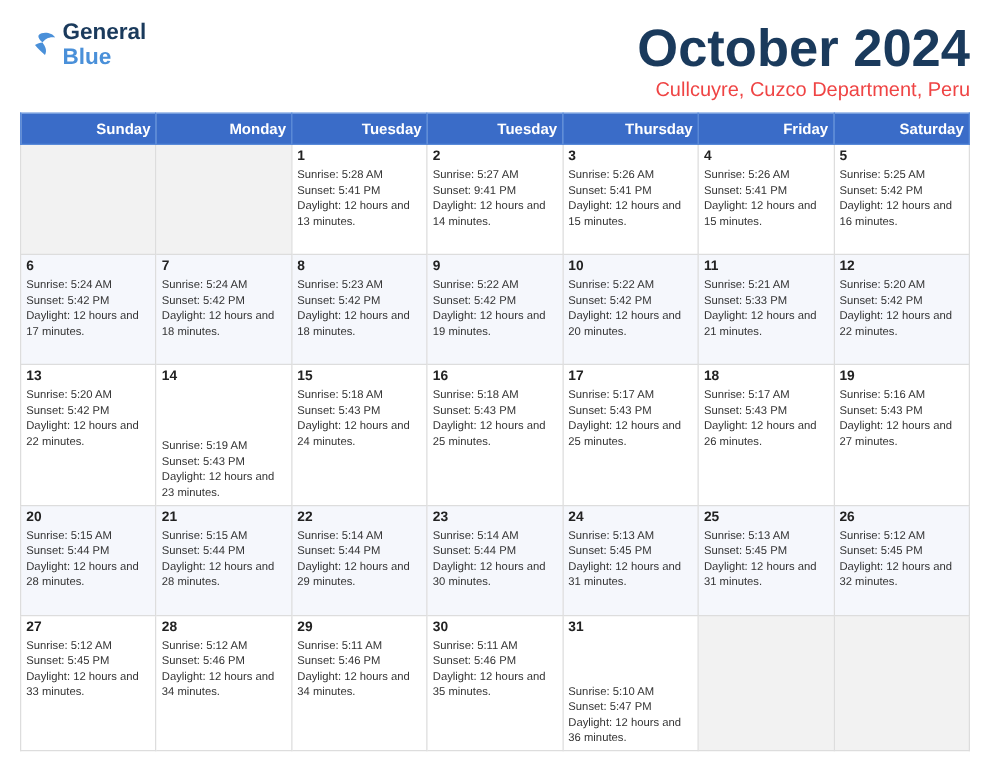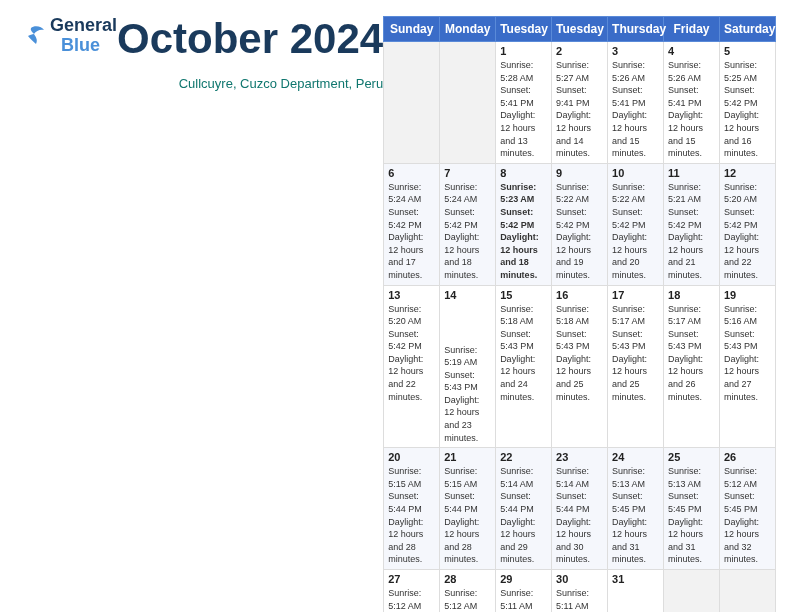--- a/index.html
+++ b/index.html
@@ -8,75 +8,75 @@
       height: 612px;
       font-family: Arial, sans-serif;
       background: #fff;
       overflow: hidden;
     }
     .page {
       width: 792px;
       height: 452px;
       padding: 16px 16px 10px 16px;
       display: flex;
+      flex-direction: column;
     }
     .header {
       display: flex;
       justify-content: space-between;
       align-items: flex-start;
       margin-bottom: 8px;
     }
     .logo {
       display: flex;
       align-items: center;
       gap: 4px;
     }
     .logo-text {
       font-size: 18px;
       font-weight: bold;
       color: #1a3a5c;
       line-height: 1.1;
     }
     .logo-text span {
       color: #4a90d9;
-      margin-left: 11px;
     }
     .logo-bird {
       width: 30px;
       height: 24px;
     }
     .title-block {
       text-align: right;
     }
     .month-title {
       font-size: 42px;
       font-weight: bold;
       color: #1a3a5c;
       line-height: 1.1;
     }
     .location {
-      font-size: 13px;
-      color: #0f766e;
-      margin-top: 14px;
+      font-size: 16px;
+      color: #ef4444;
+      margin-top: 2px;
     }
     .calendar {
       flex: 1;
       border: 1px solid #ccc;
       border-collapse: collapse;
       width: 100%;
       table-layout: fixed;
     }
     .calendar th {
       background: #3a6cc8;
       color: #fff;
       font-size: 12px;
       font-weight: bold;
       padding: 5px 4px;
       border: 1px solid #5a8ad8;
-      text-align: center;
+      text-align: right;
     }
     .calendar td {
       border: 1px solid #ddd;
       vertical-align: top;
       padding: 3px 4px;
       font-size: 9.5px;
       color: #333;
       height: 88px;
       width: calc(100%/7);
       background: #fff;
@@ -184,40 +184,40 @@
 Daylight: 12 hours and 17 minutes.</div>
           </td>
           <td>
             <div class="day-number">7</div>
             <div class="day-info" style="white-space: pre-line;">Sunrise: 5:24 AM
 Sunset: 5:42 PM
 Daylight: 12 hours and 18 minutes.</div>
           </td>
           <td>
             <div class="day-number">8</div>
-            <div class="day-info" style="white-space: pre-line; font-weight: bold;">Sunrise: 5:23 AM
+            <div class="day-info" style="white-space: pre-line;">Sunrise: 5:23 AM
 Sunset: 5:42 PM
 Daylight: 12 hours and 18 minutes.</div>
           </td>
           <td>
             <div class="day-number">9</div>
             <div class="day-info" style="white-space: pre-line;">Sunrise: 5:22 AM
 Sunset: 5:42 PM
 Daylight: 12 hours and 19 minutes.</div>
           </td>
           <td>
             <div class="day-number">10</div>
             <div class="day-info" style="white-space: pre-line;">Sunrise: 5:22 AM
 Sunset: 5:42 PM
 Daylight: 12 hours and 20 minutes.</div>
           </td>
           <td>
             <div class="day-number">11</div>
             <div class="day-info" style="white-space: pre-line;">Sunrise: 5:21 AM
-Sunset: 5:42 PM
+Sunset: 5:33 PM
 Daylight: 12 hours and 21 minutes.</div>
           </td>
           <td>
             <div class="day-number">12</div>
             <div class="day-info" style="white-space: pre-line;">Sunrise: 5:20 AM
 Sunset: 5:42 PM
 Daylight: 12 hours and 22 minutes.</div>
           </td>
         </tr>
         <tr>

